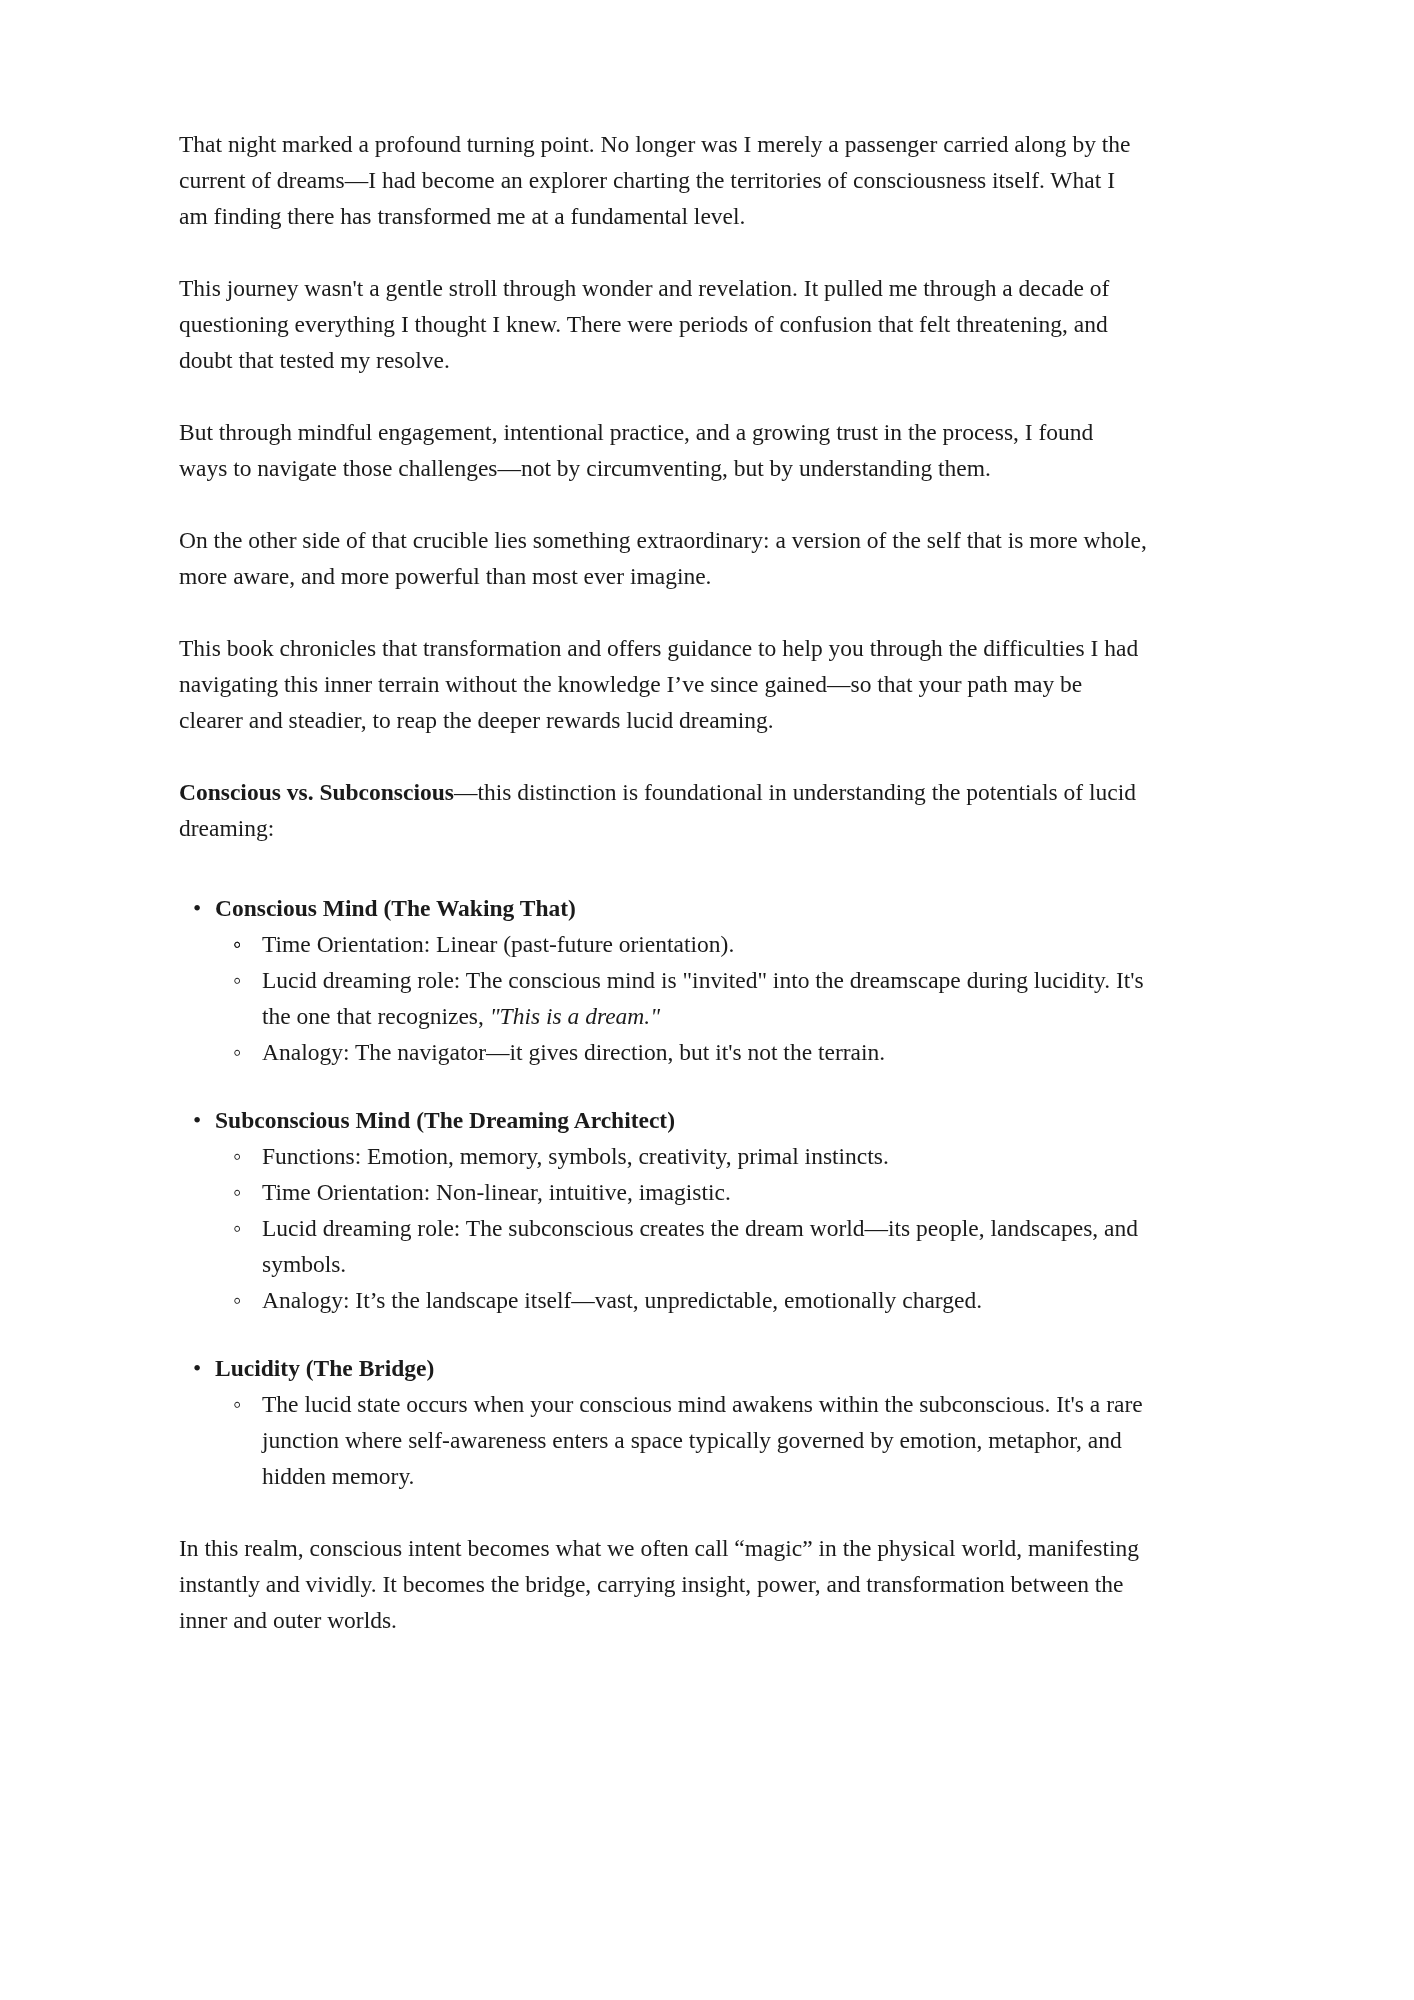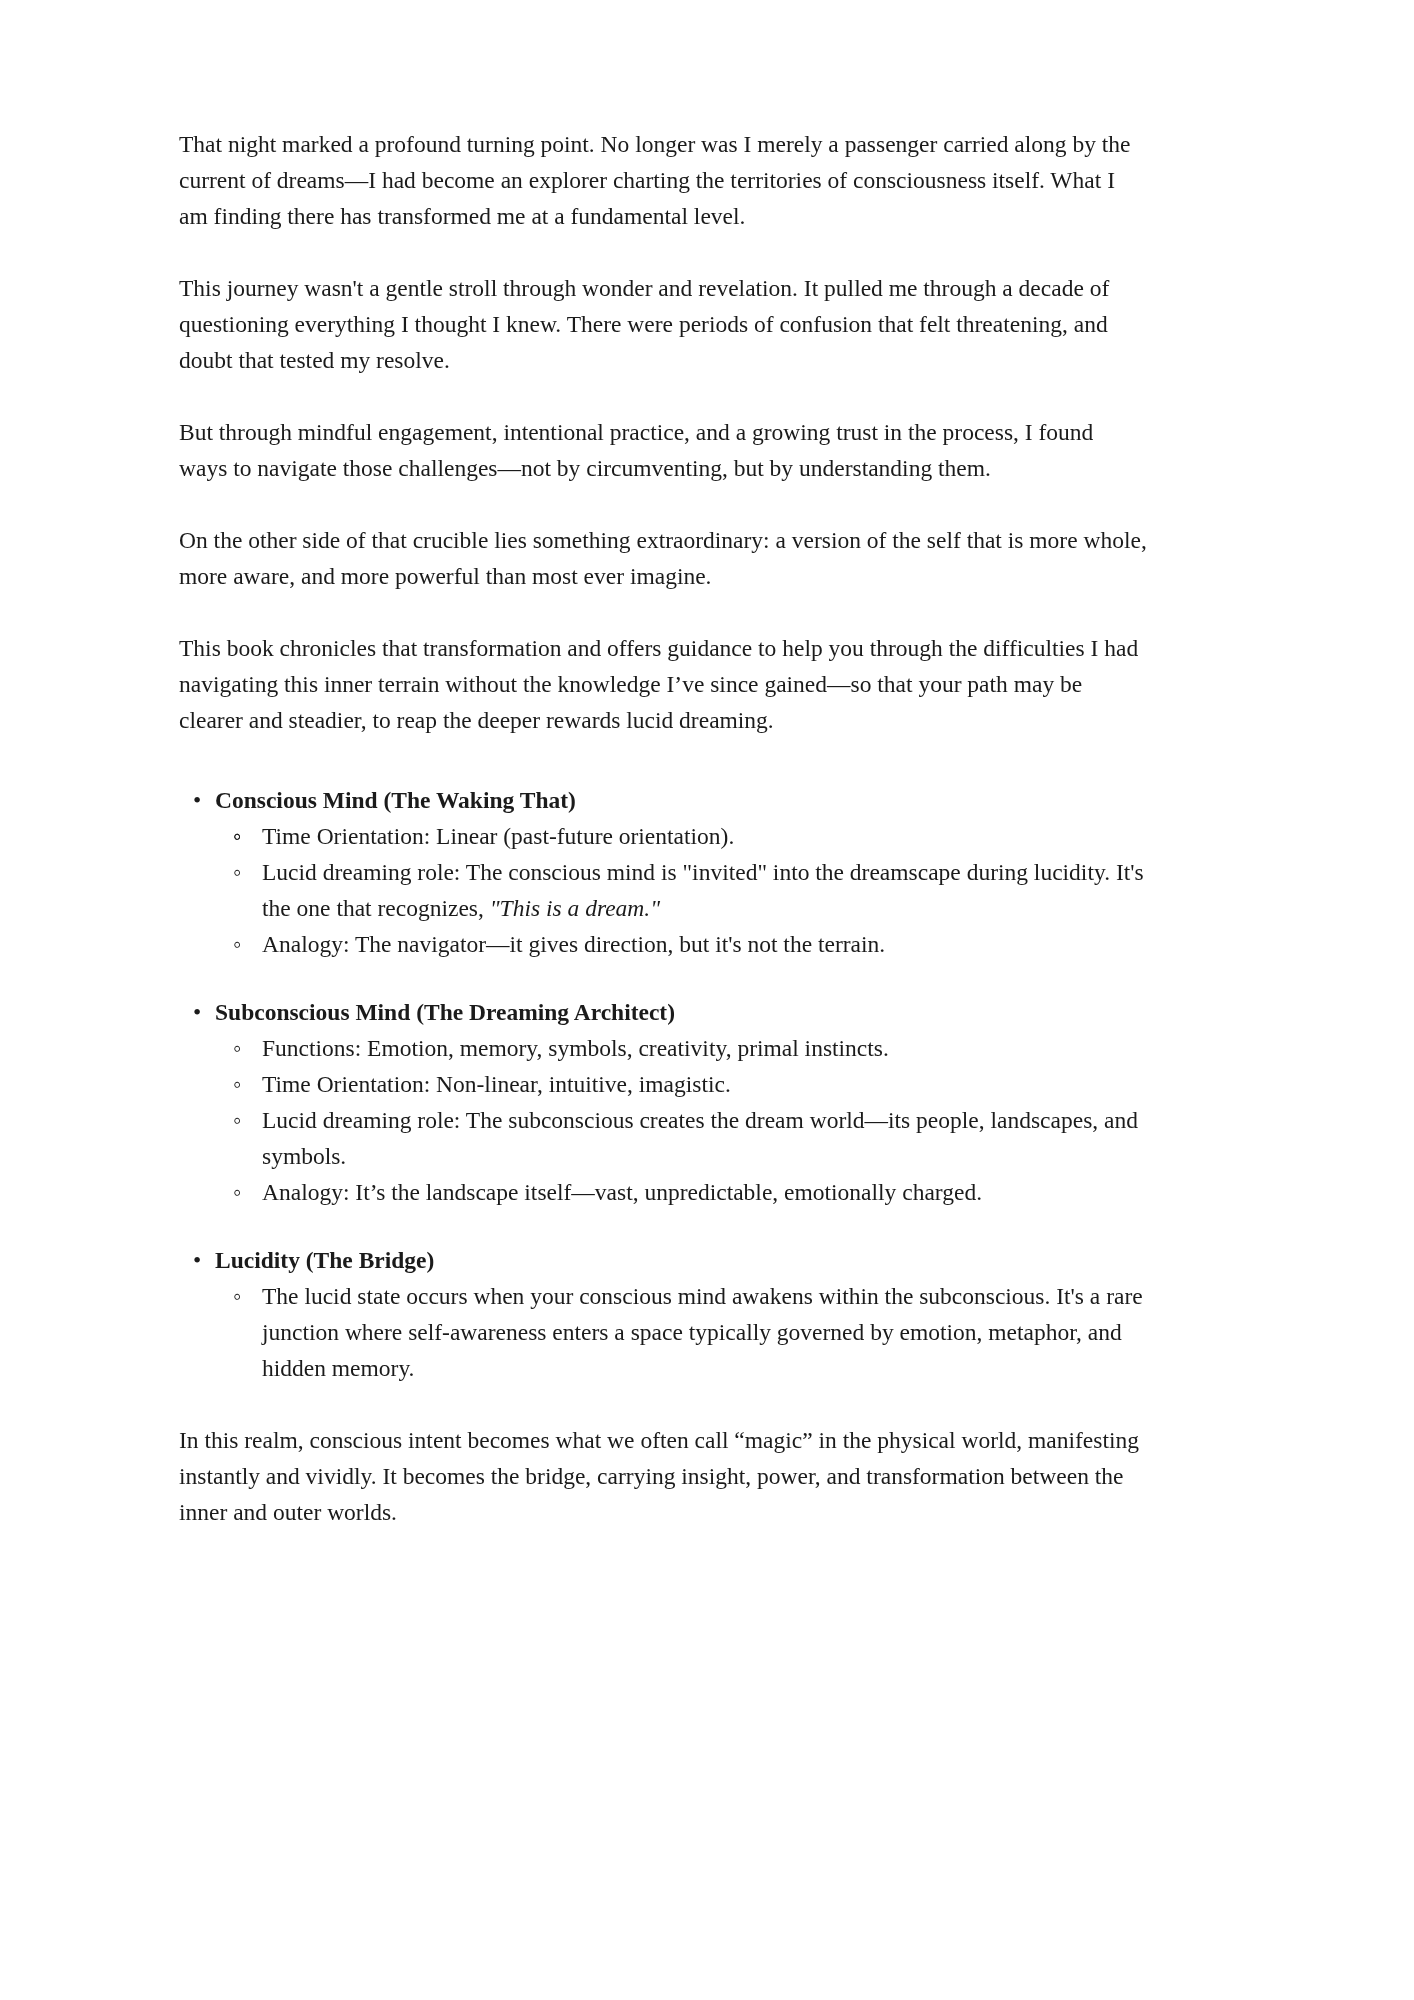--- a/index.html
+++ b/index.html
@@ -72,20 +72,21 @@
 <div class="page">
   <div class="content">
 
     <p>That night marked a profound turning point. No longer was I merely a passenger carried along by the current of dreams—I had become an explorer charting the territories of consciousness itself. What I am finding there has transformed me at a fundamental level.</p>
     <p>This journey wasn't a gentle stroll through wonder and revelation. It pulled me through a decade of questioning everything I thought I knew. There were periods of confusion that felt threatening, and doubt that tested my resolve.</p>
     <p>But through mindful engagement, intentional practice, and a growing trust in the process, I found ways to navigate those challenges—not by circumventing, but by understanding them.</p>
     <p>On the other side of that crucible lies something extraordinary: a version of the self that is more whole, more aware, and more powerful than most ever imagine.</p>
     <p>This book chronicles that transformation and offers guidance to help you through the difficulties I had navigating this inner terrain without the knowledge I’ve since gained—so that your path may be clearer and steadier, to reap the deeper rewards lucid dreaming.</p>
 
 
+    <p class="intro"><strong>Conscious vs. Subconscious</strong><span>—this distinction is foundational in understanding the potentials of lucid dreaming:</span></p>
 
     <ul class="l1">
 
       <li class="g">
         <span class="marker m1">•</span>
         <div class="g-title">Conscious Mind (The Waking That)</div>
         <ul class="l2">
           <li><span class="marker m2">◦</span><em class="it"></em></li>
           <li><span class="marker m2">◦</span><span>Time Orientation: Linear (past-future orientation).</span><em class="it"></em></li>
           <li><span class="marker m2">◦</span><span>Lucid dreaming role: The conscious mind is "invited" into the dreamscape during lucidity. It's the one that recognizes, </span><em class="it">"This is a dream."</em></li>

